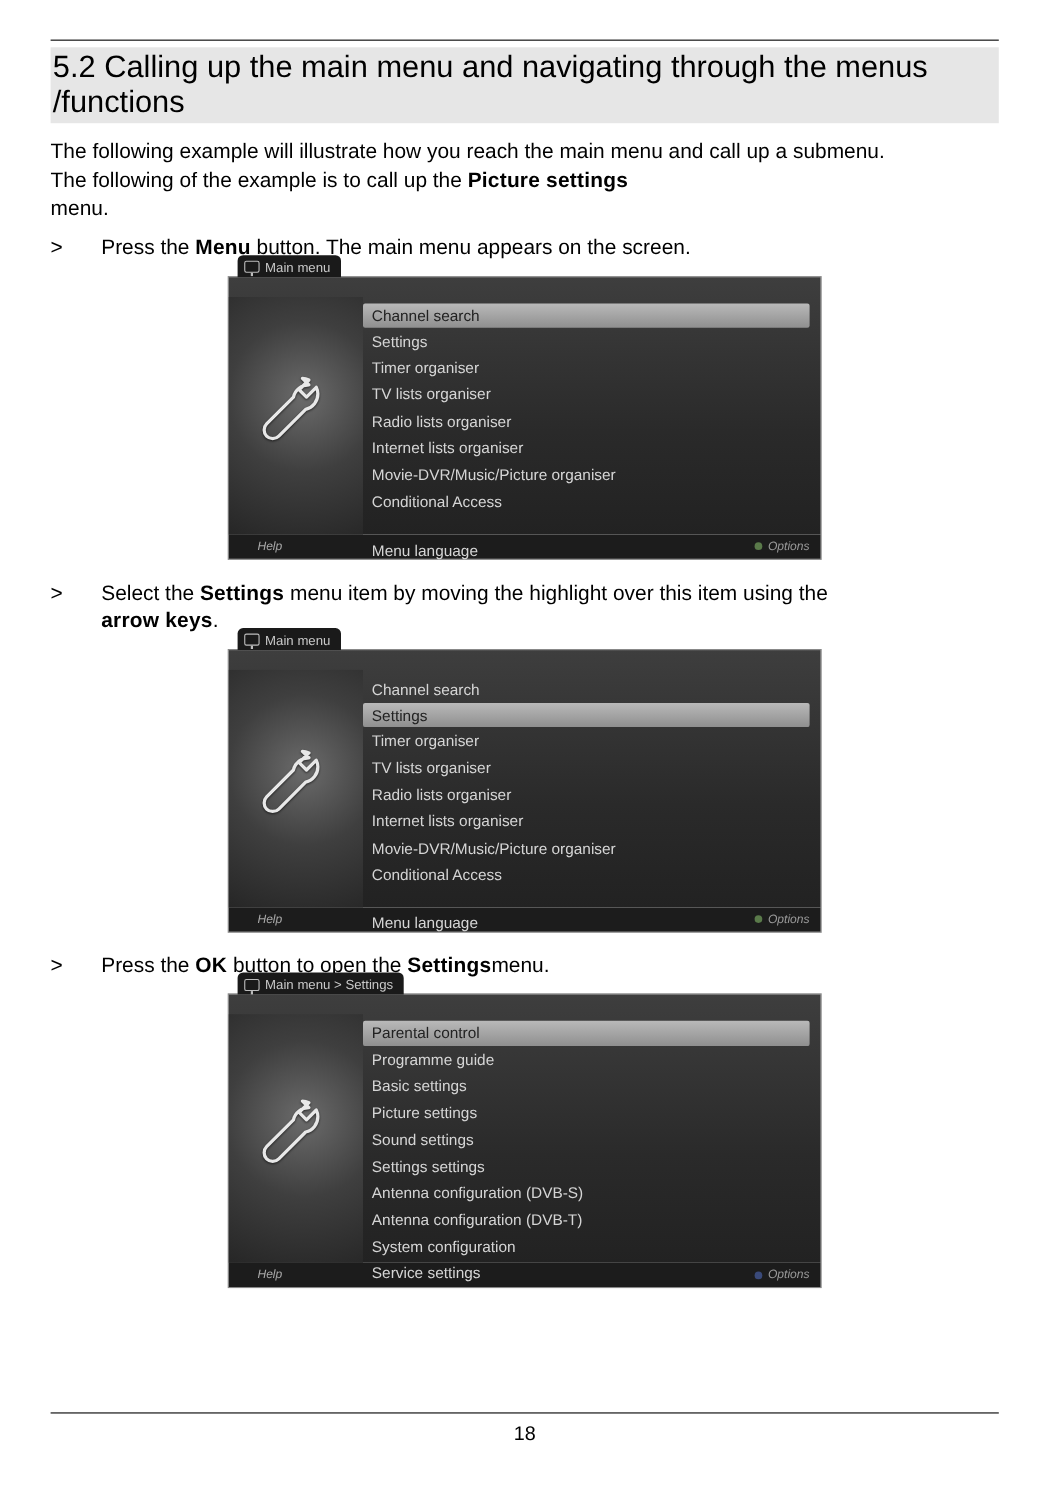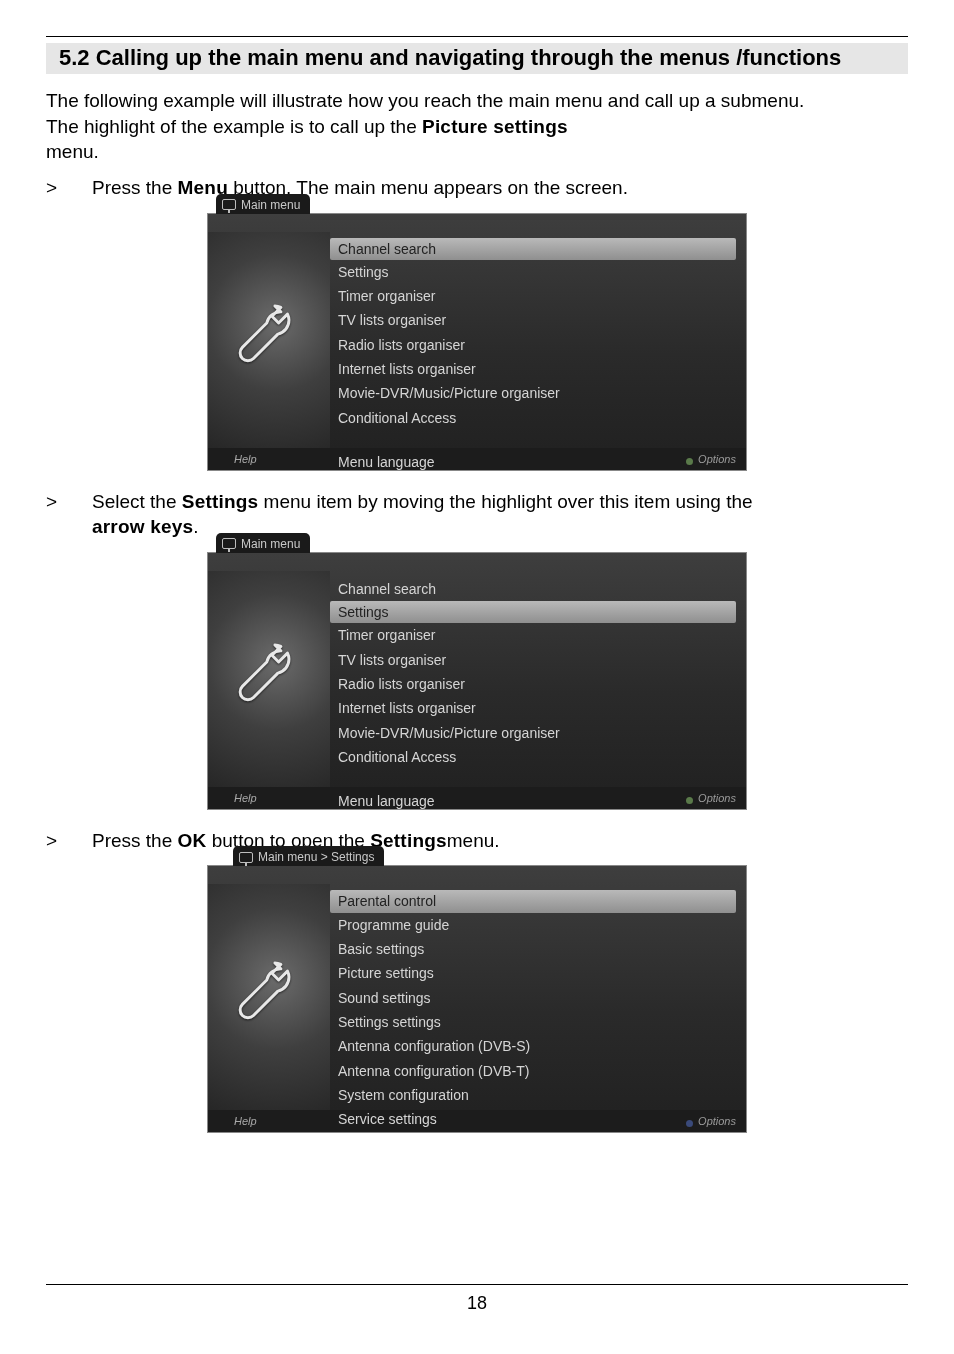--- a/index.html
+++ b/index.html
@@ -11,23 +11,23 @@
     height: 1354px;
     position: relative;
     padding: 36px 46px 0 46px;
   }
   .page-inner {
     border-top: 1.5px solid #000;
     padding-top: 6px;
   }
   .section-heading {
     background: #e6e6e6;
-    font-size: 22px;
-    font-weight: bold;
-    padding: 2px 4px 3px 13px;
+    font-size: 28px;
+    font-weight: normal;
+    padding: 2px 4px 3px 2px;
   }
   .body-text {
     font-size: 19px;
     line-height: 1.35;
     margin-top: 14px;
   }
   .body-text.small-gap { margin-top: 0; }
   .heavy { font-weight: 900; font-family: Arial, Helvetica, sans-serif; letter-spacing: 0.2px; }
   .step-row {
     display: flex;
@@ -120,21 +120,21 @@
     justify-content: space-between;
     padding: 0 10px 0 26px;
     color: #a9a9a9;
     font-size: 11px;
     font-style: italic;
   }
   .opt {
     font-style: italic;
     font-size: 11px;
     color: #9a9a9a;
-    display:flex; align-items:flex-end; gap:5px;padding-left:33px;
+    display:flex; align-items:center; gap:5px;padding-left:33px;
   }
   .dot-g { width:7px; height:7px; border-radius:50%; background:#5a7a4a; display:inline-block;}
   .dot-b { width:7px; height:7px; border-radius:50%; background:#3a4a7a; display:inline-block;}
 
   .page-num {
     position: absolute;
     bottom: 40px;
     left: 0; right: 0;
     text-align: center;
     font-size: 18px;
@@ -145,21 +145,21 @@
 </style>
 </head>
 <body>
 
 <div class="page-inner">
 
   <h2 class="section-heading">5.2 Calling up the main menu and navigating through the menus /functions</h2>
 
   <p class="body-text">The following example will illustrate how you reach the main menu and call up a submenu.</p>
   <p class="body-text small-gap">
-    <span>The highlight of the example is to call up the </span><span class="heavy">Picture settings</span>
+    <span>The following of the example is to call up the </span><span class="heavy">Picture settings</span>
   </p>
   <p class="body-text small-gap">menu.</p>
 
   <div class="step-row">
     <div class="step-marker">&gt;</div>
     <div class="step-text">
       <span>Press the </span><span class="heavy">Menu</span><span> button. The main menu appears on the screen.</span>
     </div>
   </div>
 
@@ -244,21 +244,21 @@
   <div class="step-row" style="margin-top:18px;">
     <div class="step-marker">&gt;</div>
     <div class="step-text">
       <span>Press the </span><span class="heavy">OK</span><span> button to open the </span><span class="heavy">Settings</span><span>menu.</span>
     </div>
   </div>
 
   <div class="screenshot-wrap">
     <div class="tv-box">
       <div class="tv-body settings" style="padding-top:18px;">
-        <div class="crumb-tab" style="left:8px;margin-left:17px;">
+        <div class="crumb-tab" style="left:8px;">
           <span class="crumb-icon"></span>
           <span>Main menu &gt; Settings</span>
         </div>
         <div class="icon-col">
           <svg class="wrench-svg" viewBox="0 0 100 100">
             <path d="M66 12c-9 0-17 6-19 15l-33 33c-4 4-4 11 0 15s11 4 15 0l33-33c9-2 15-10 15-19 0-3-1-6-2-8l-12 12-9-9 12-12c-2-1-5-2-8-2z" fill="none" stroke="#e8e8e8" stroke-width="4" stroke-linejoin="round"></path>
           </svg>
         </div>
         <div class="list-col">
           <div class="menu-item hi">Parental control</div>

